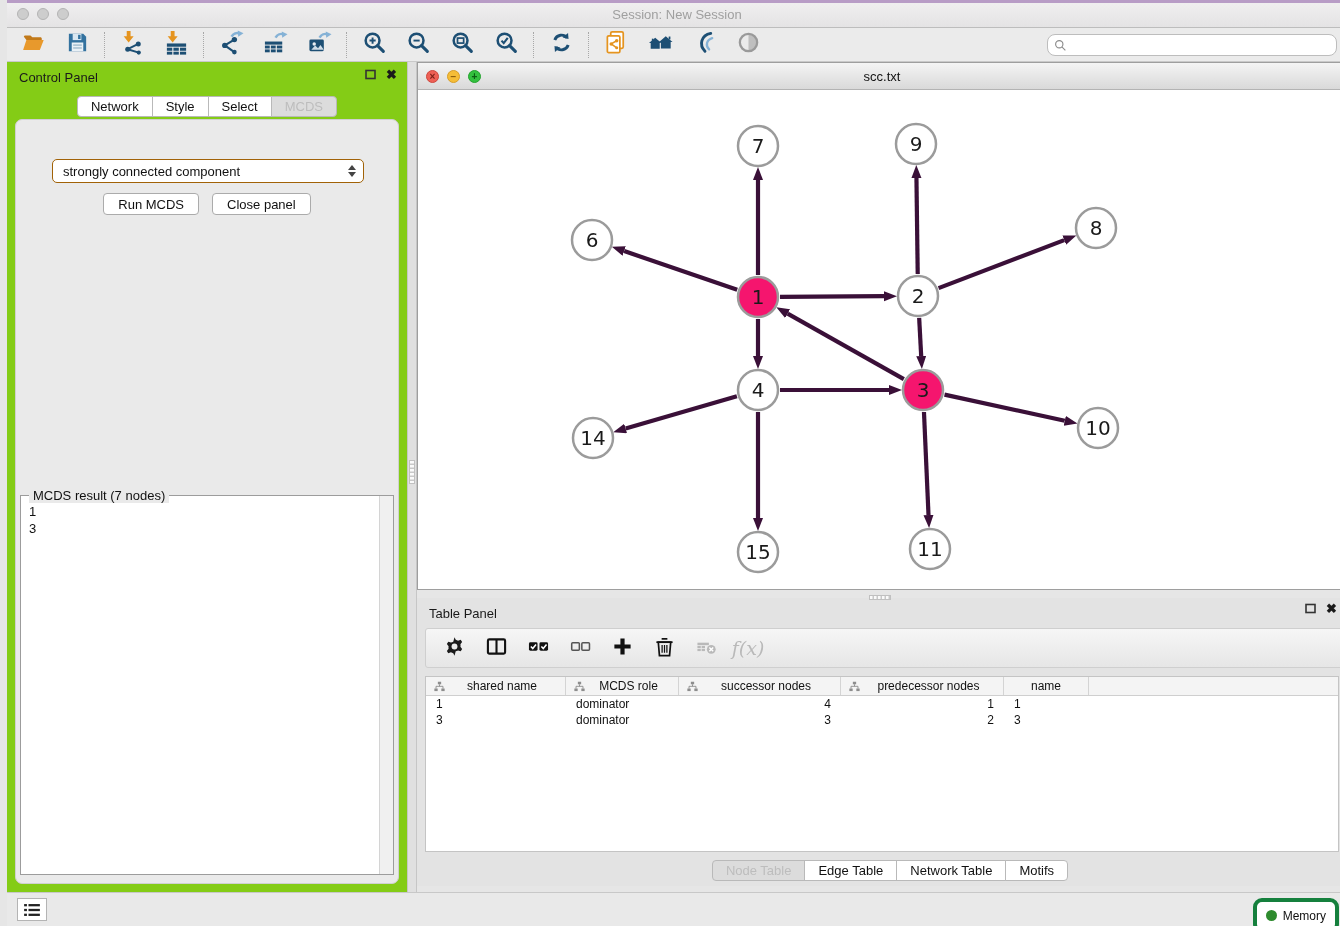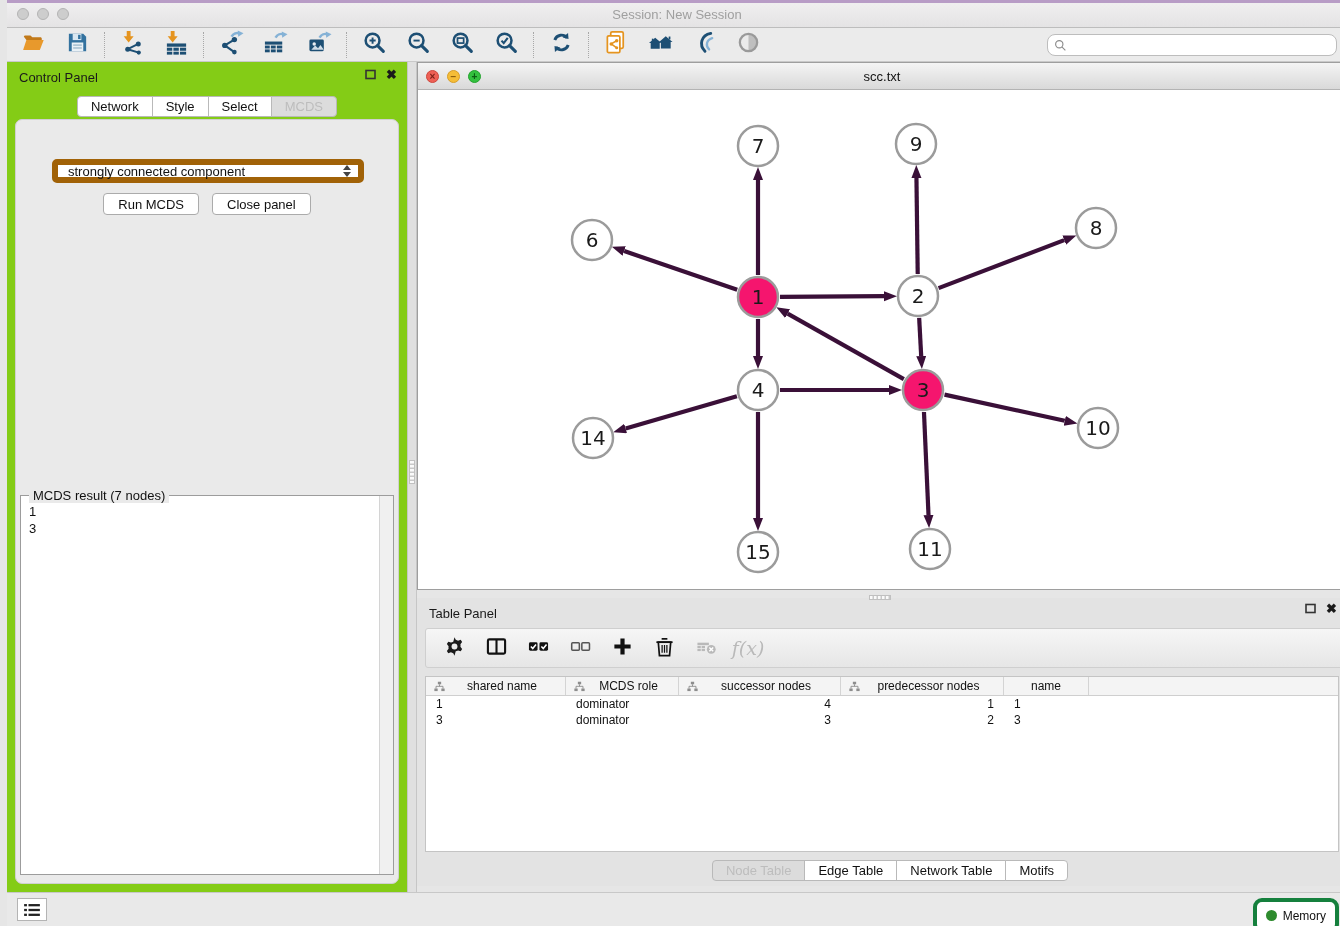--- a/index.html
+++ b/index.html
@@ -38,21 +38,21 @@
   .cp-tabs { position:absolute; left:0; top:34px; width:100%; display:flex; justify-content:center; }
   .seg-tab { height:21px; line-height:19px; padding:0 13px; font-size:13px; background:#fff;
     border:1px solid #b9b9b9; margin-left:-1px; color:#111; cursor:pointer; }
   .seg-tab:first-child { border-radius:4px 0 0 4px; margin-left:0; }
   .seg-tab:last-child { border-radius:0 4px 4px 0; }
   .seg-tab.active { background:#dcdcdc; color:#bdbdbd;text-align:center; }
   .cp-content { position:absolute; left:8px; top:57px; width:384px; height:765px;
     background:#eaeaea; border:1px solid #d0d0d0; border-radius:7px; }
   .opt-label { position:absolute; left:0; right:0; top:18px; text-align:center; font-size:13px; color:#111; }
   .combo { position:absolute; left:36px; top:39px; width:312px; height:24px; background:#fff;
-    border:6px solid #a16207; border-radius:5px; display:flex; align-items:center; cursor:pointer; }
+    border:1px solid #a16207; border-radius:5px; display:flex; align-items:center; cursor:pointer; }
   .combo-text { flex:1; font-size:13px; padding-left:10px; color:#111; }
   .combo-arrows { width:16px; height:100%; display:flex; flex-direction:column; align-items:center; justify-content:center; gap:2px; margin-right:3px; }
   .tri-up { width:0; height:0; border-left:4px solid transparent; border-right:4px solid transparent; border-bottom:5px solid #444; }
   .tri-down { width:0; height:0; border-left:4px solid transparent; border-right:4px solid transparent; border-top:5px solid #444; }
   .cp-buttons { position:absolute; left:0; right:0; top:73px; display:flex; justify-content:center; gap:13px; }
   .btn { height:22px; padding:0 14px; background:#fff; border:1px solid #ababab; border-radius:4px;
     font-size:13px; color:#111; cursor:pointer; font-family:"Liberation Sans",sans-serif; }
   .mcds-group { position:absolute; left:4px; top:375px; width:374px; height:380px;
     background:#fff; border:1px solid #9c9c9c; }
   .mcds-legend { position:absolute; left:8px; top:-8px; background:#eaeaea; padding:0 4px; font-size:13px; color:#111; }

